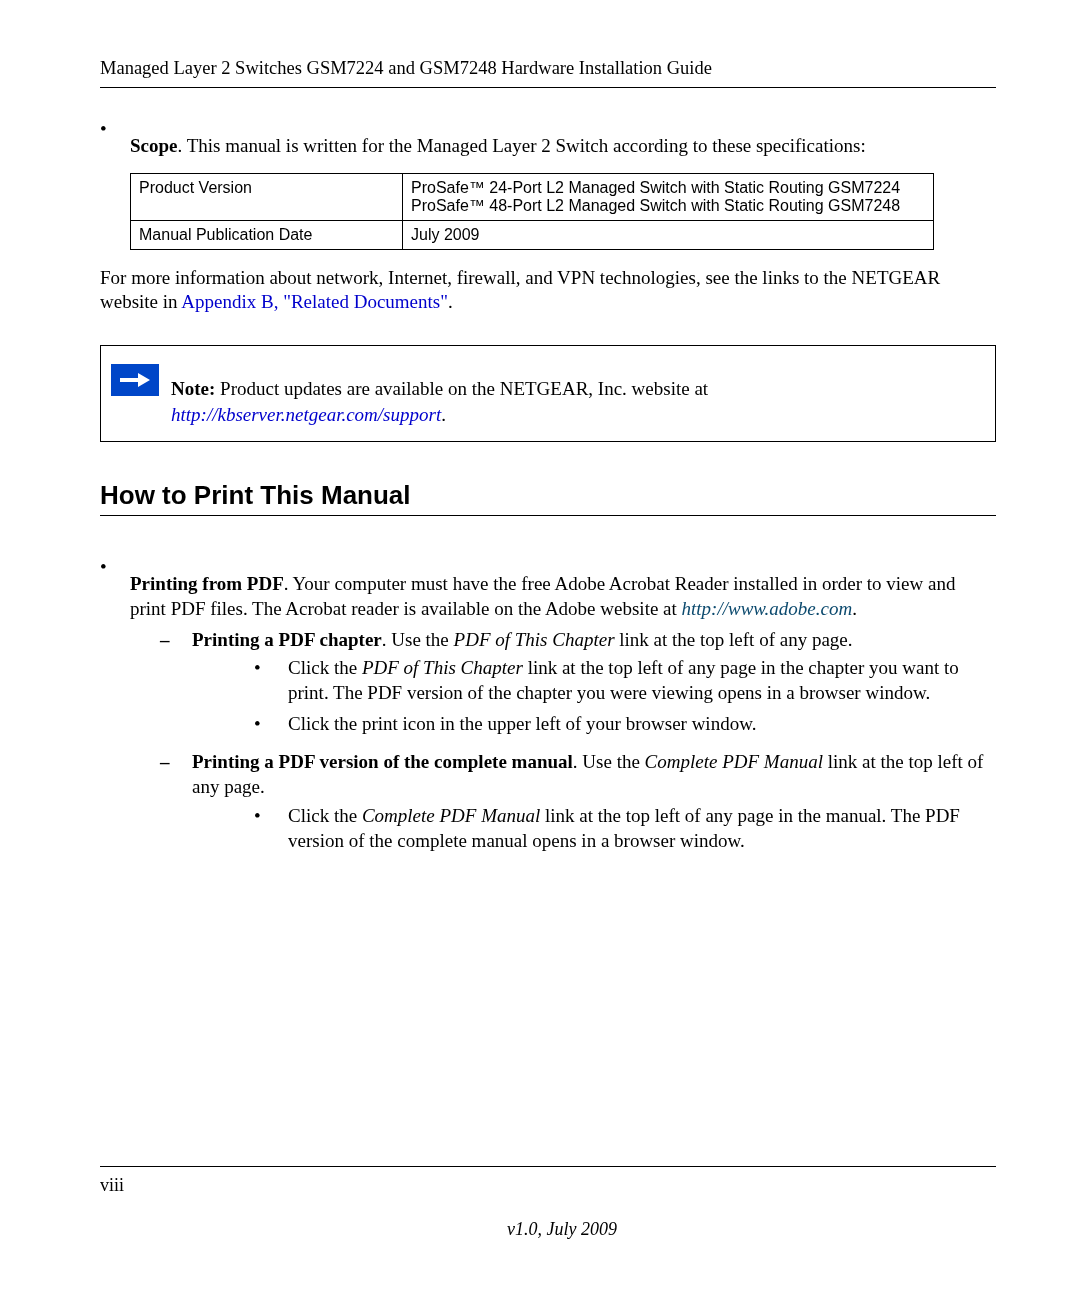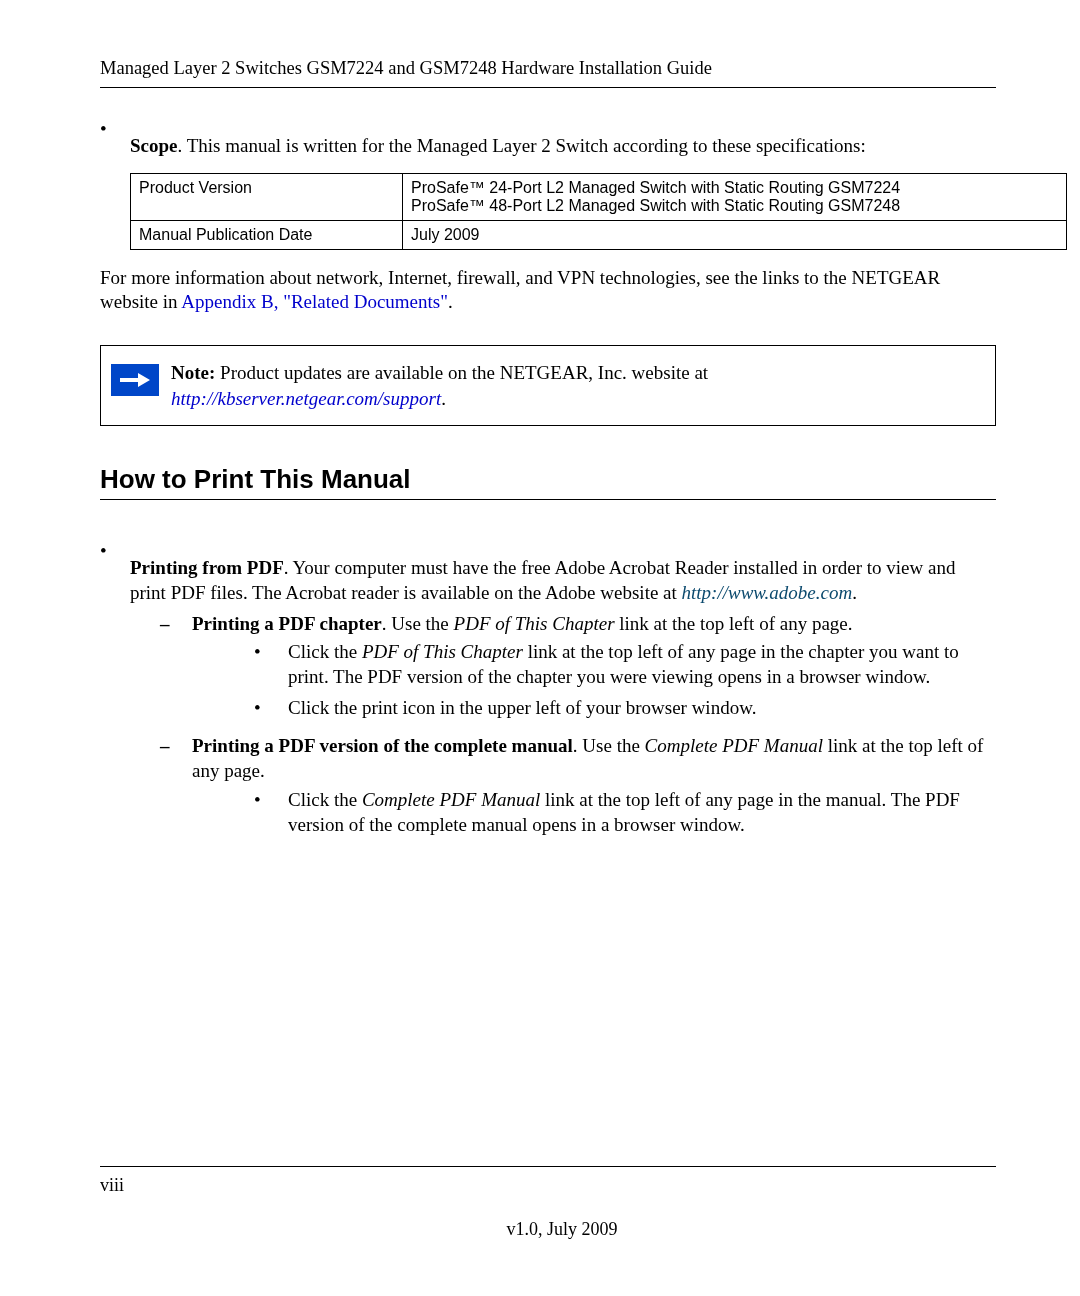--- a/index.html
+++ b/index.html
@@ -33,21 +33,21 @@
     width: 30px;
     flex-shrink: 0;
   }
   .body-text {
     line-height: 1.3;
     margin-top: 16px;
   }
   .bold { font-weight: bold; }
   table.spec {
     border-collapse: collapse;
-    width: 937px;
+    width: 804px;
     margin-left: 30px;
     font-family: Arial, Helvetica, sans-serif;
     font-size: 16px;
     margin-bottom: 16px;
   }
   table.spec td {
     border: 1px solid #000;
     padding: 5px 8px;
     vertical-align: top;
   }
@@ -68,21 +68,21 @@
     border: 2px solid #0046c8;
     background: #0046c8;
     margin-right: 12px;
     margin-top: 4px;
     flex-shrink: 0;
     display: flex;
     align-items: center;
     justify-content: center;
   }
   .note-icon svg { display: block; }
-  .note-text { line-height: 1.35; }
+  .note-text { line-height: 1.35; margin-top: 16px; }
   .note-url { font-style: italic; color: #0000cc; }
   h2.section {
     font-family: Arial, Helvetica, sans-serif;
     font-weight: bold;
     font-size: 26px;
     margin: 0 0 6px 0;
     padding-bottom: 4px;
     border-bottom: 1px solid #000;
   }
   .section-gap { height: 34px; }
@@ -111,20 +111,21 @@
     border-top: 1px solid #000;
     padding-top: 8px;
     font-size: 18px;
   }
   .footer-version {
     position: absolute;
     bottom: 56px;
     left: 0;
     right: 0;
     text-align: center;
+    font-style: italic;
     font-size: 18px;
     margin-left: 44px;
   }
 </style>
 </head>
 <body>
 
 <div class="page">
   <div class="header-title">Managed Layer 2 Switches GSM7224 and GSM7248 Hardware Installation Guide</div>
 

